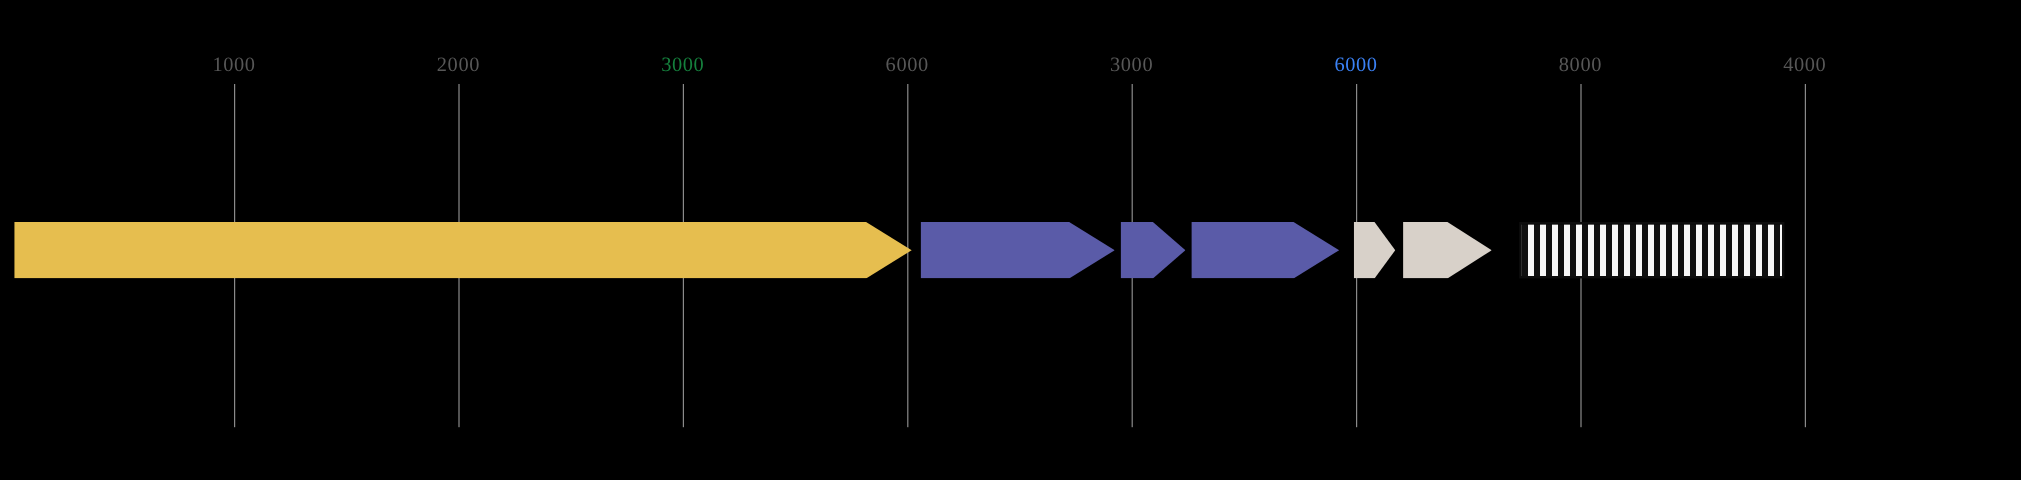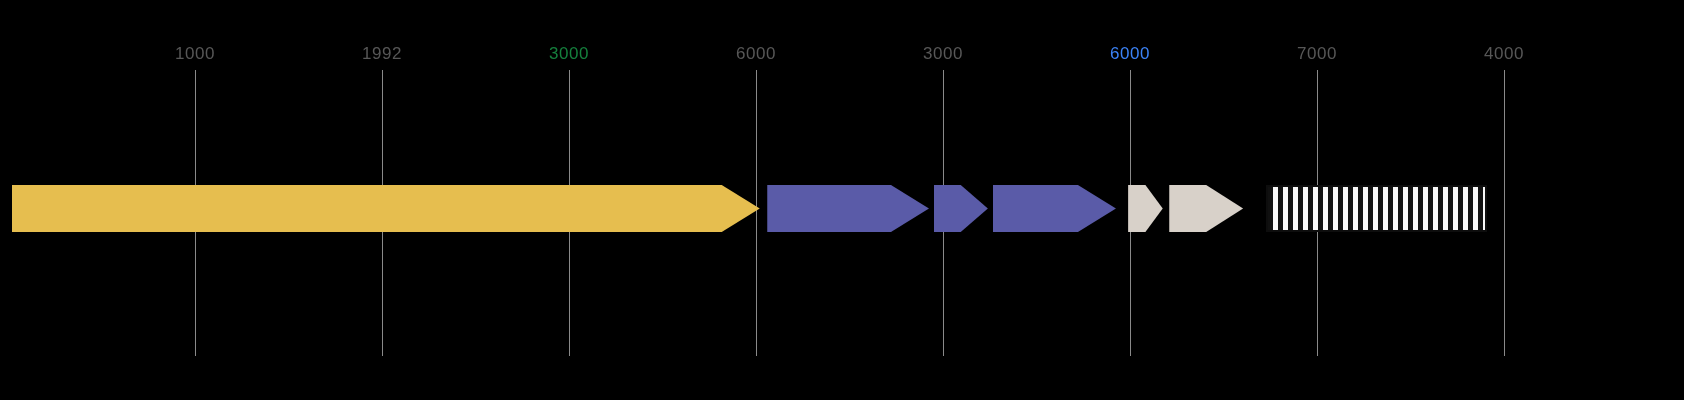--- a/index.html
+++ b/index.html
@@ -5,21 +5,21 @@
   html, body {
     margin: 0;
     padding: 0;
     background: #000000;
   }
   .figure {
     position: relative;
     width: 1684px;
     height: 400px;
     background: #000000;
-    font-family: Liberation Sans, sans-serif;
+    font-family: Liberation Serif, serif;
     overflow: hidden;
   }
   .tick {
     position: absolute;
     top: 0;
     height: 100%;
     width: 0;
   }
   .gridline {
     position: absolute;
@@ -54,41 +54,41 @@
 
 <div class="figure">
 
   <div>
     <div class="tick" style="left: 195px;">
       <div class="gridline" style="background: rgb(138, 138, 138);"></div>
       <div class="tick-label" style="color: rgb(87, 87, 87);">1000</div>
     </div>
     <div class="tick" style="left: 382px;">
       <div class="gridline" style="background: rgb(138, 138, 138);"></div>
-      <div class="tick-label" style="color: rgb(87, 87, 87);">1992</div>
+      <div class="tick-label" style="color: rgb(87, 87, 87);">2000</div>
     </div>
     <div class="tick" style="left: 569px;">
       <div class="gridline" style="background: rgb(138, 138, 138);"></div>
       <div class="tick-label" style="color: #15803d;">3000</div>
     </div>
     <div class="tick" style="left: 756px;">
       <div class="gridline" style="background: rgb(138, 138, 138);"></div>
       <div class="tick-label" style="color: rgb(87, 87, 87);">6000</div>
     </div>
     <div class="tick" style="left: 943px;">
       <div class="gridline" style="background: rgb(138, 138, 138);"></div>
       <div class="tick-label" style="color: rgb(87, 87, 87);">3000</div>
     </div>
     <div class="tick" style="left: 1130px;">
       <div class="gridline" style="background: rgb(138, 138, 138);"></div>
       <div class="tick-label" style="color: #3b82f6;">6000</div>
     </div>
     <div class="tick" style="left: 1317px;">
       <div class="gridline" style="background: rgb(138, 138, 138);"></div>
-      <div class="tick-label" style="color: rgb(87, 87, 87);">7000</div>
+      <div class="tick-label" style="color: rgb(87, 87, 87);">8000</div>
     </div>
     <div class="tick" style="left: 1504px;">
       <div class="gridline" style="background: rgb(138, 138, 138);"></div>
       <div class="tick-label" style="color: rgb(87, 87, 87);">4000</div>
     </div>
   </div>
 
   <div>
     <div class="feature" style="left: 11.74px; width: 748px; background: rgb(230, 190, 79); clip-path: polygon(0px 0px, calc(100% - 38px) 0px, 100% 50%, calc(100% - 38px) 100%, 0px 100%);"></div>
     <div class="feature" style="left: 767.22px; width: 161.755px; background: rgb(90, 91, 168); clip-path: polygon(0px 0px, calc(100% - 38px) 0px, 100% 50%, calc(100% - 38px) 100%, 0px 100%);"></div>

